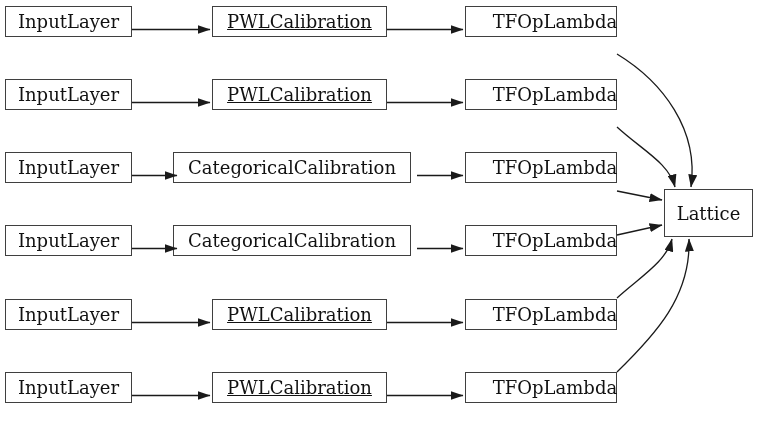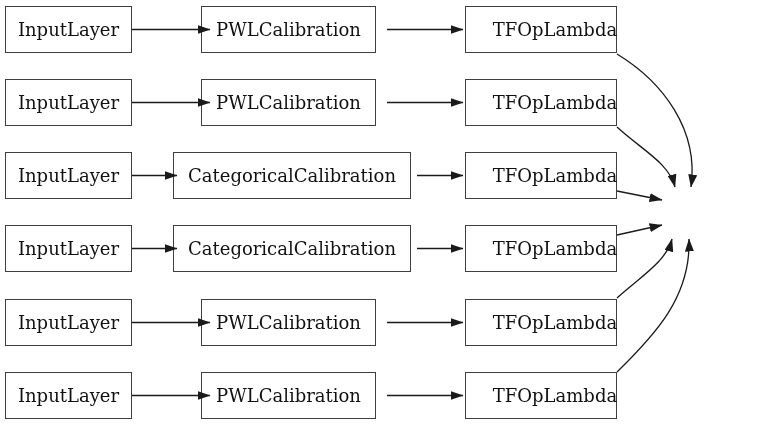--- a/index.html
+++ b/index.html
@@ -21,24 +21,24 @@
     background: #ffffff;
     border: 1.5px solid #3f3f3f;
     display: flex;
     align-items: center;
     justify-content: center;
     font-size: 18px;
     color: #111111;
     white-space: nowrap;
   }
   .col-input  { left: 5px;   width: 127px; }
-  .col-pwl    { left: 201px; width: 175px; }
+  .col-pwl    { left: 212px; width: 175px; text-decoration: underline; }
   .col-cat    { left: 173px; width: 238px; }
   .col-lambda { left: 465px; width: 152px; padding-left: 28px; }
-  .row-h { height: 47px; }
+  .row-h { height: 31px; }
   .r1 { top: 6px; }
   .r2 { top: 79px; }
   .r3 { top: 152px; }
   .r4 { top: 225px; }
   .r5 { top: 299px; }
   .r6 { top: 372px; }
   #node-lattice {
     left: 664px; top: 189px; width: 89px; height: 48px;
   }
   #edges {
@@ -75,20 +75,21 @@
   <div class="node col-lambda row-h r4">TFOpLambda</div>
 
   <div class="node col-input row-h r5">InputLayer</div>
   <div class="node col-pwl row-h r5">PWLCalibration</div>
   <div class="node col-lambda row-h r5">TFOpLambda</div>
 
   <div class="node col-input row-h r6">InputLayer</div>
   <div class="node col-pwl row-h r6">PWLCalibration</div>
   <div class="node col-lambda row-h r6">TFOpLambda</div>
 
+  <div class="node" id="node-lattice">Lattice</div>
 
   <svg id="edges" viewBox="0 0 757 427" xmlns="http://www.w3.org/2000/svg">
     <defs>
       <marker id="arrow" markerUnits="userSpaceOnUse" markerWidth="13" markerHeight="9" refX="12.5" refY="4.5" orient="auto">
         <path d="M0,0 L13,4.5 L0,9 Z" fill="#1a1a1a"></path>
       </marker>
     </defs>
 
     <path class="edge" d="M132,29.5 H210" marker-end="url(#arrow)"></path>
     <path class="edge" d="M132,102.5 H210" marker-end="url(#arrow)"></path>

